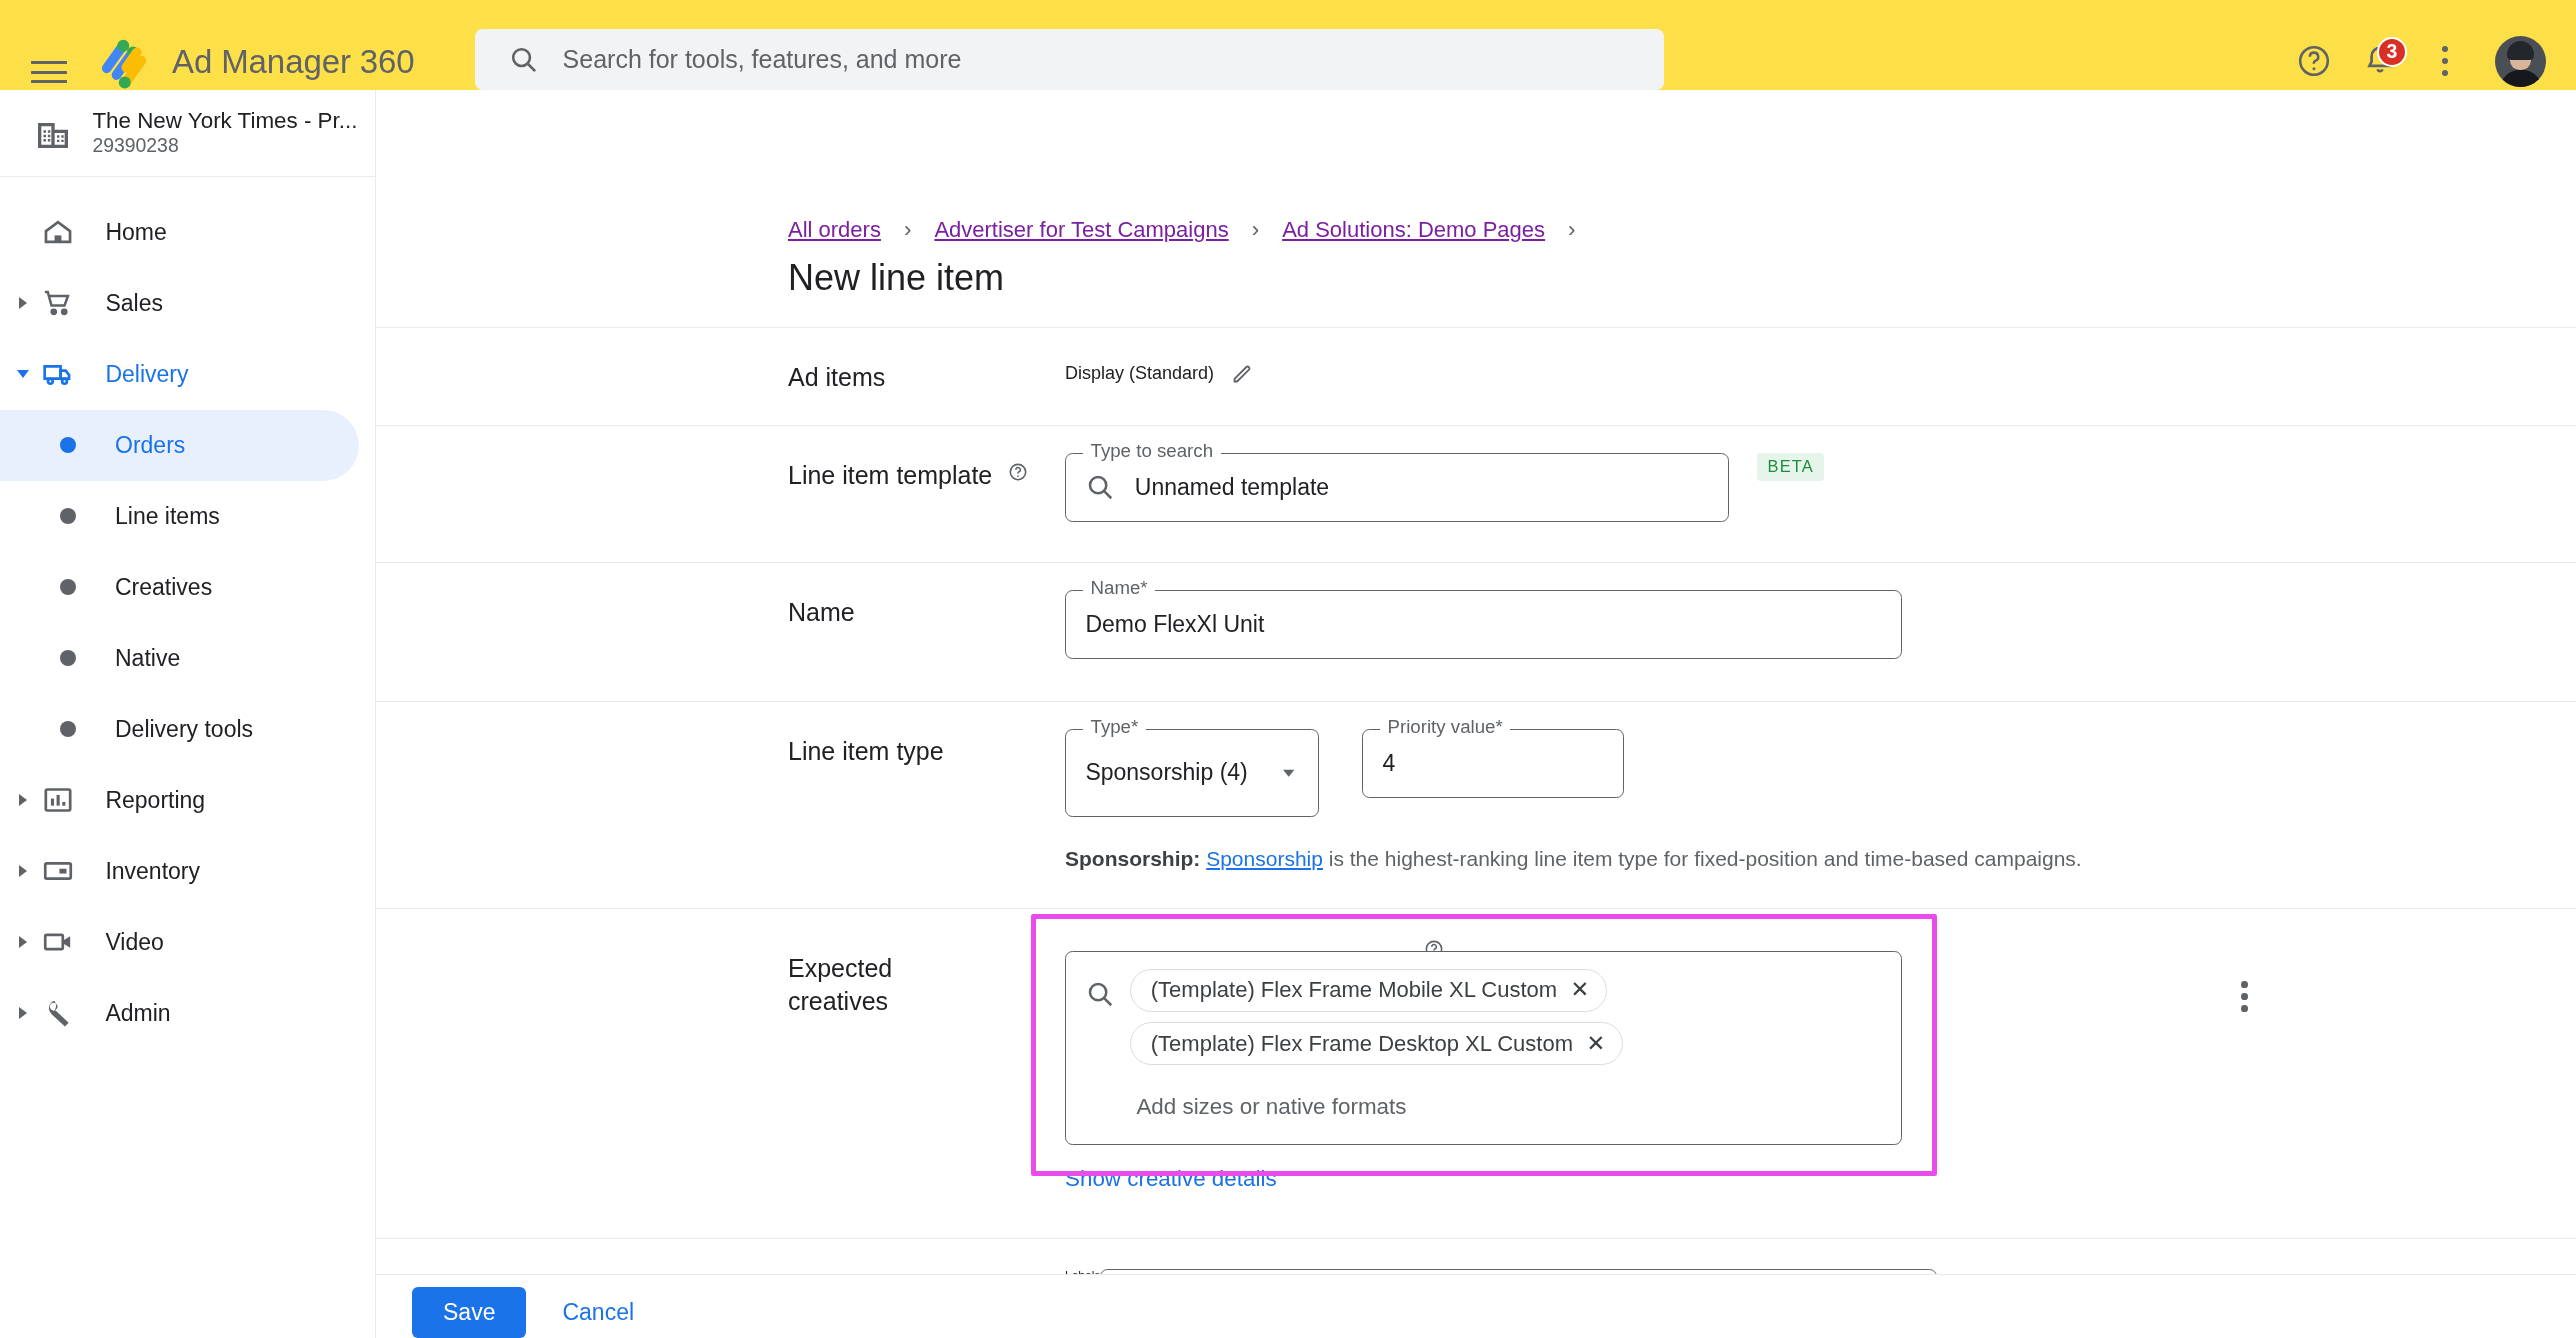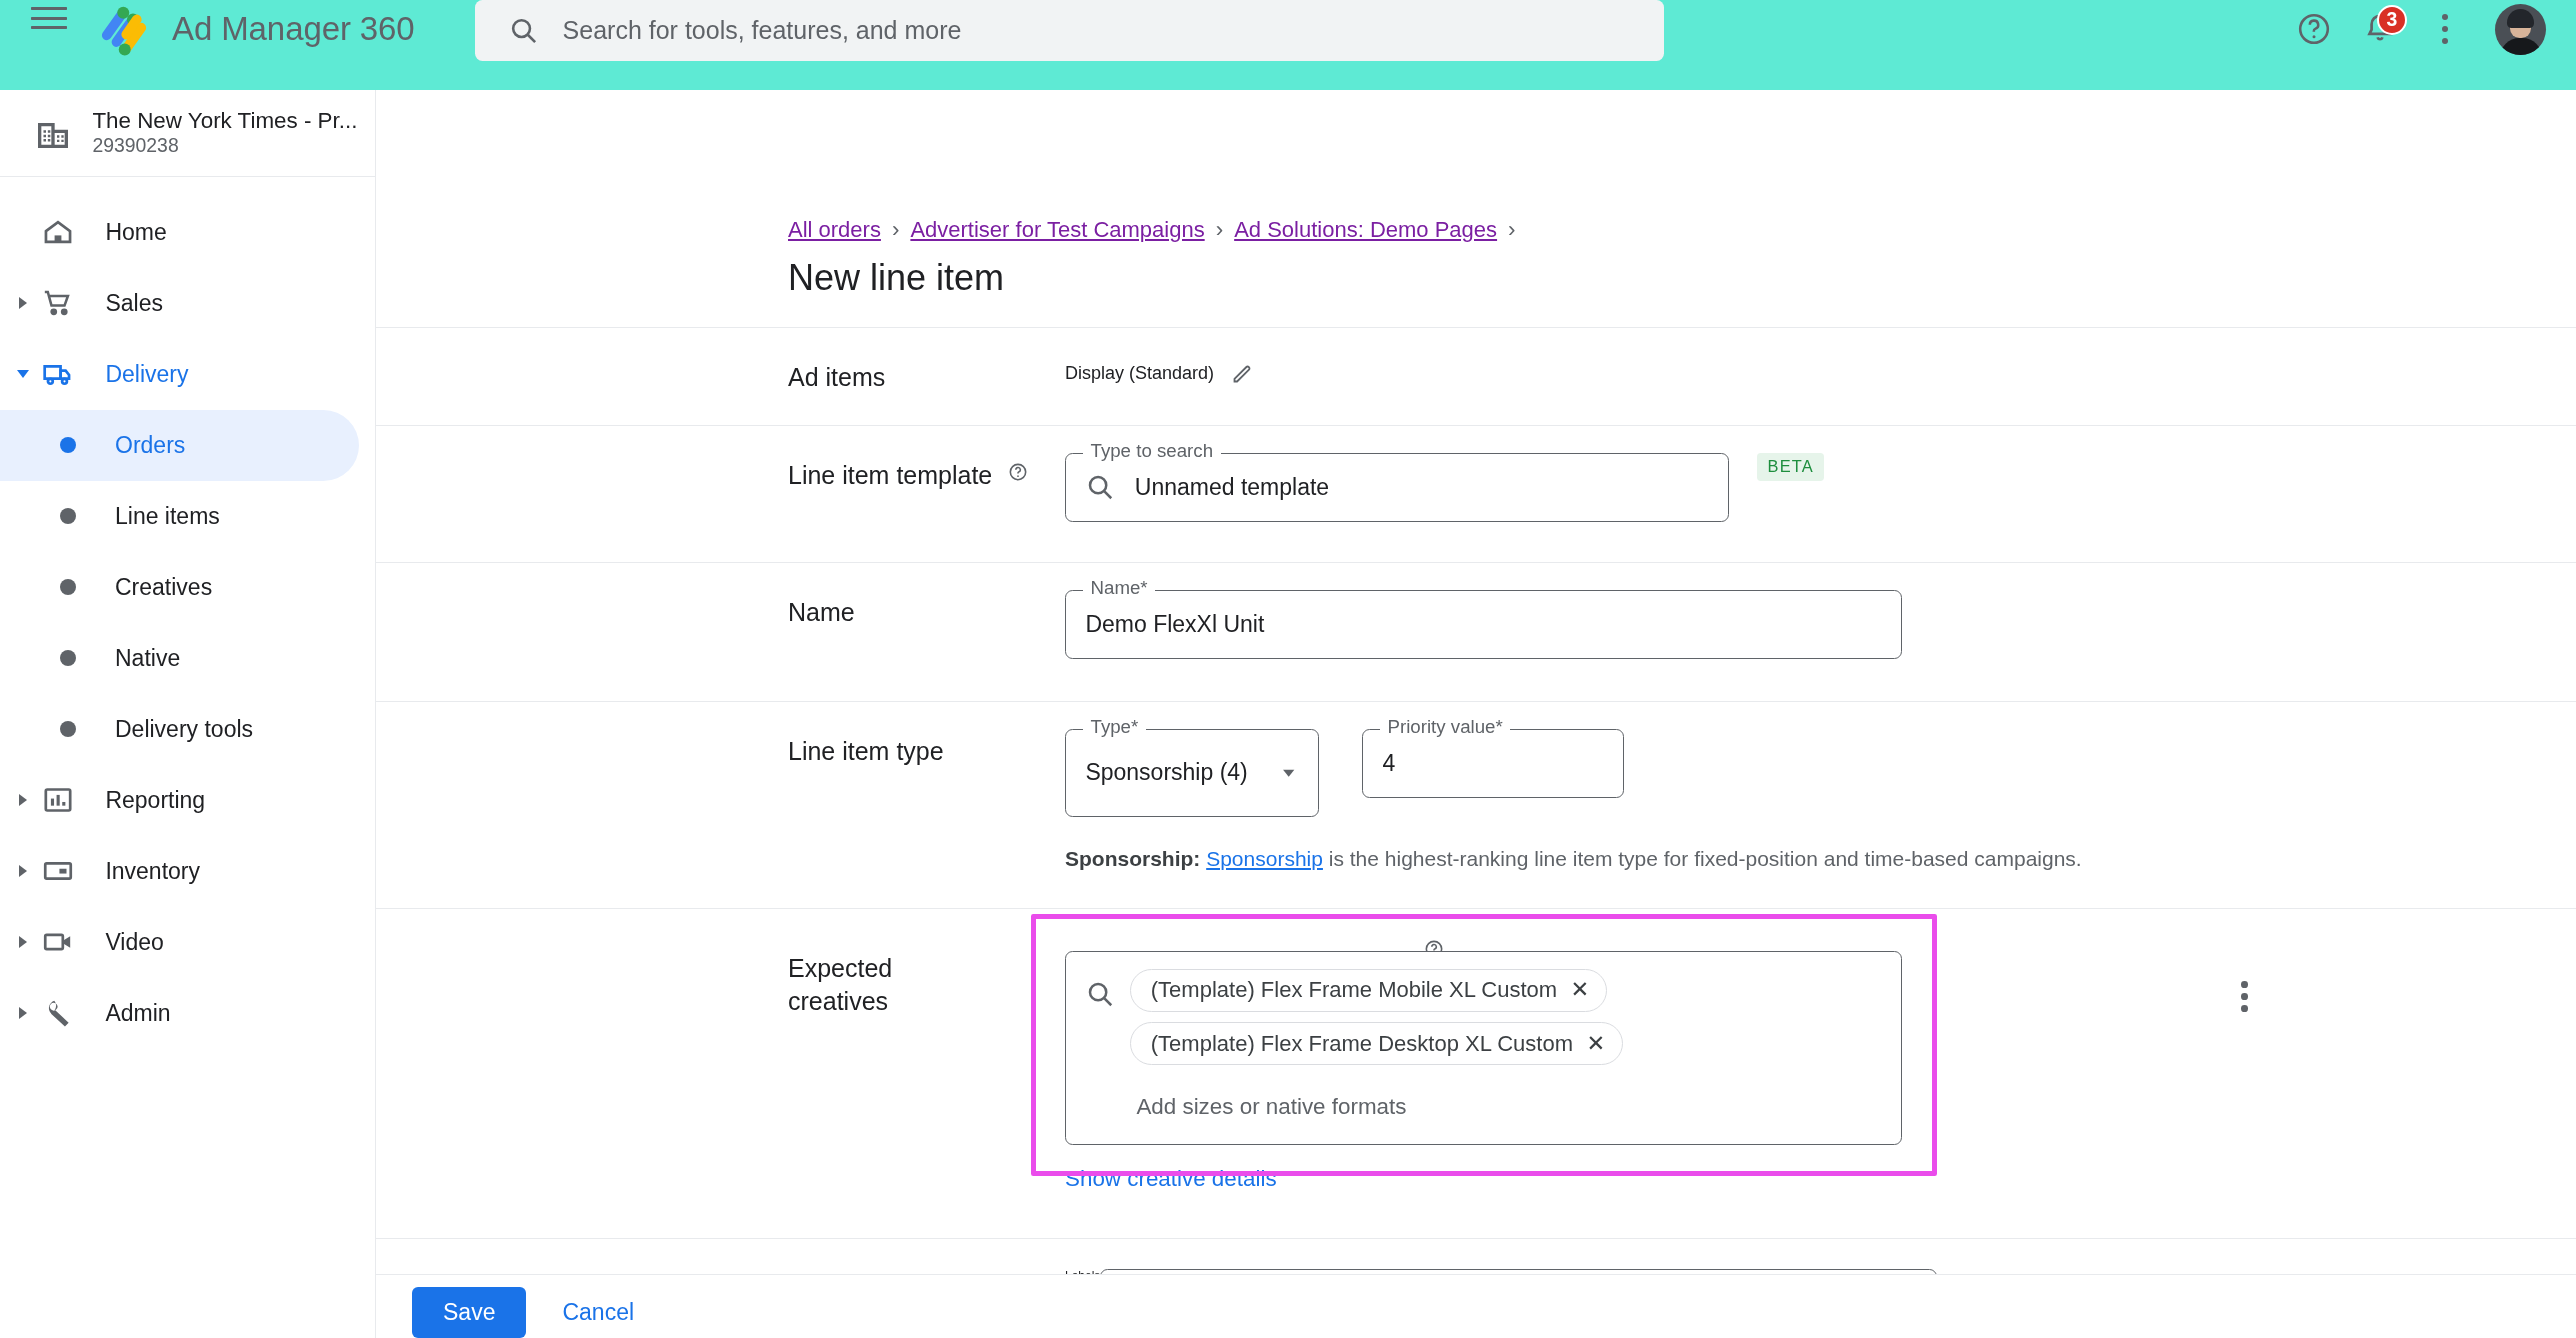--- a/index.html
+++ b/index.html
@@ -7,22 +7,22 @@
     width: 2576px; height: 1338px;
     font-family: "Liberation Sans", sans-serif;
     background: #fff; color: #202124;
     overflow: hidden;
   }
   .app { position: relative; width: 2576px; height: 1338px; display: flex; flex-direction: column; }
 
   
   .topbar {
     height: 90px; flex: 0 0 90px;
-    display: flex; align-items: flex-start;
-    background: #5eead4; position: relative; z-index: 5;
+    display: flex; align-items: flex-end;
+    background: #fde047; position: relative; z-index: 5;
   }
   .hamburger {
     width: 36px; height: 36px; margin-left: 31px;
     display: flex; flex-direction: column; justify-content: center; gap: 6.7px;
     cursor: pointer;
   }
   .hamburger span { display: block; height: 3px; background: #5f6368; border-radius: 0.7px; }
   .brand { display: flex; align-items: center; margin-left: 27px; cursor: pointer; }
   .logo { width: 57px; height: 57px; position: relative; }
   .brand-title { font-size: 33px; color: #5f6368; margin-left: 21px; letter-spacing: -0.1px; white-space: nowrap; }
@@ -89,21 +89,21 @@
   .subitem .lbl { font-size: 23px; color: #202124; margin-left: 27px; white-space: nowrap; }
   .subitem.selected {
     background: #e8f0fe; border-radius: 0 36px 36px 0; margin-right: 16.4px;
   }
   .subitem.selected .dot { background: #1a73e8; }
   .subitem.selected .lbl { color: #1a73e8; }
 
   
   .main { flex: 1 1 auto; min-width: 0; position: relative; overflow: hidden; background: #fff; }
 
-  .crumbs { padding: 127px 0 0 412px; display: flex; align-items: center; font-size: 22px; gap: 2px; }
+  .crumbs { padding: 127px 0 0 412px; display: flex; align-items: center; font-size: 22px; gap: 14px; }
   .crumbs a { color: #7b1fa2; text-decoration: underline; cursor: pointer; }
   .crumbs .sep { color: #5f6368; margin: 0 9px; font-size: 22.4px; }
   .ptitle { font-size: 36px; color: #202124; padding: 13.5px 0 0 412px; }
 
   .row {
     display: flex; border-top: 0.7px solid #e8eaed;
     padding: 0 0 0 412px; position: relative; min-height: 7.5px;
   }
   .rowlabel { width: 277px; flex: 0 0 277px; font-size: 25px; color: #202124; padding-top: 33px; line-height: 1.32; }
   .rowlabel .q { display: inline-block; vertical-align: 1.5px; margin-left: 9px; }

